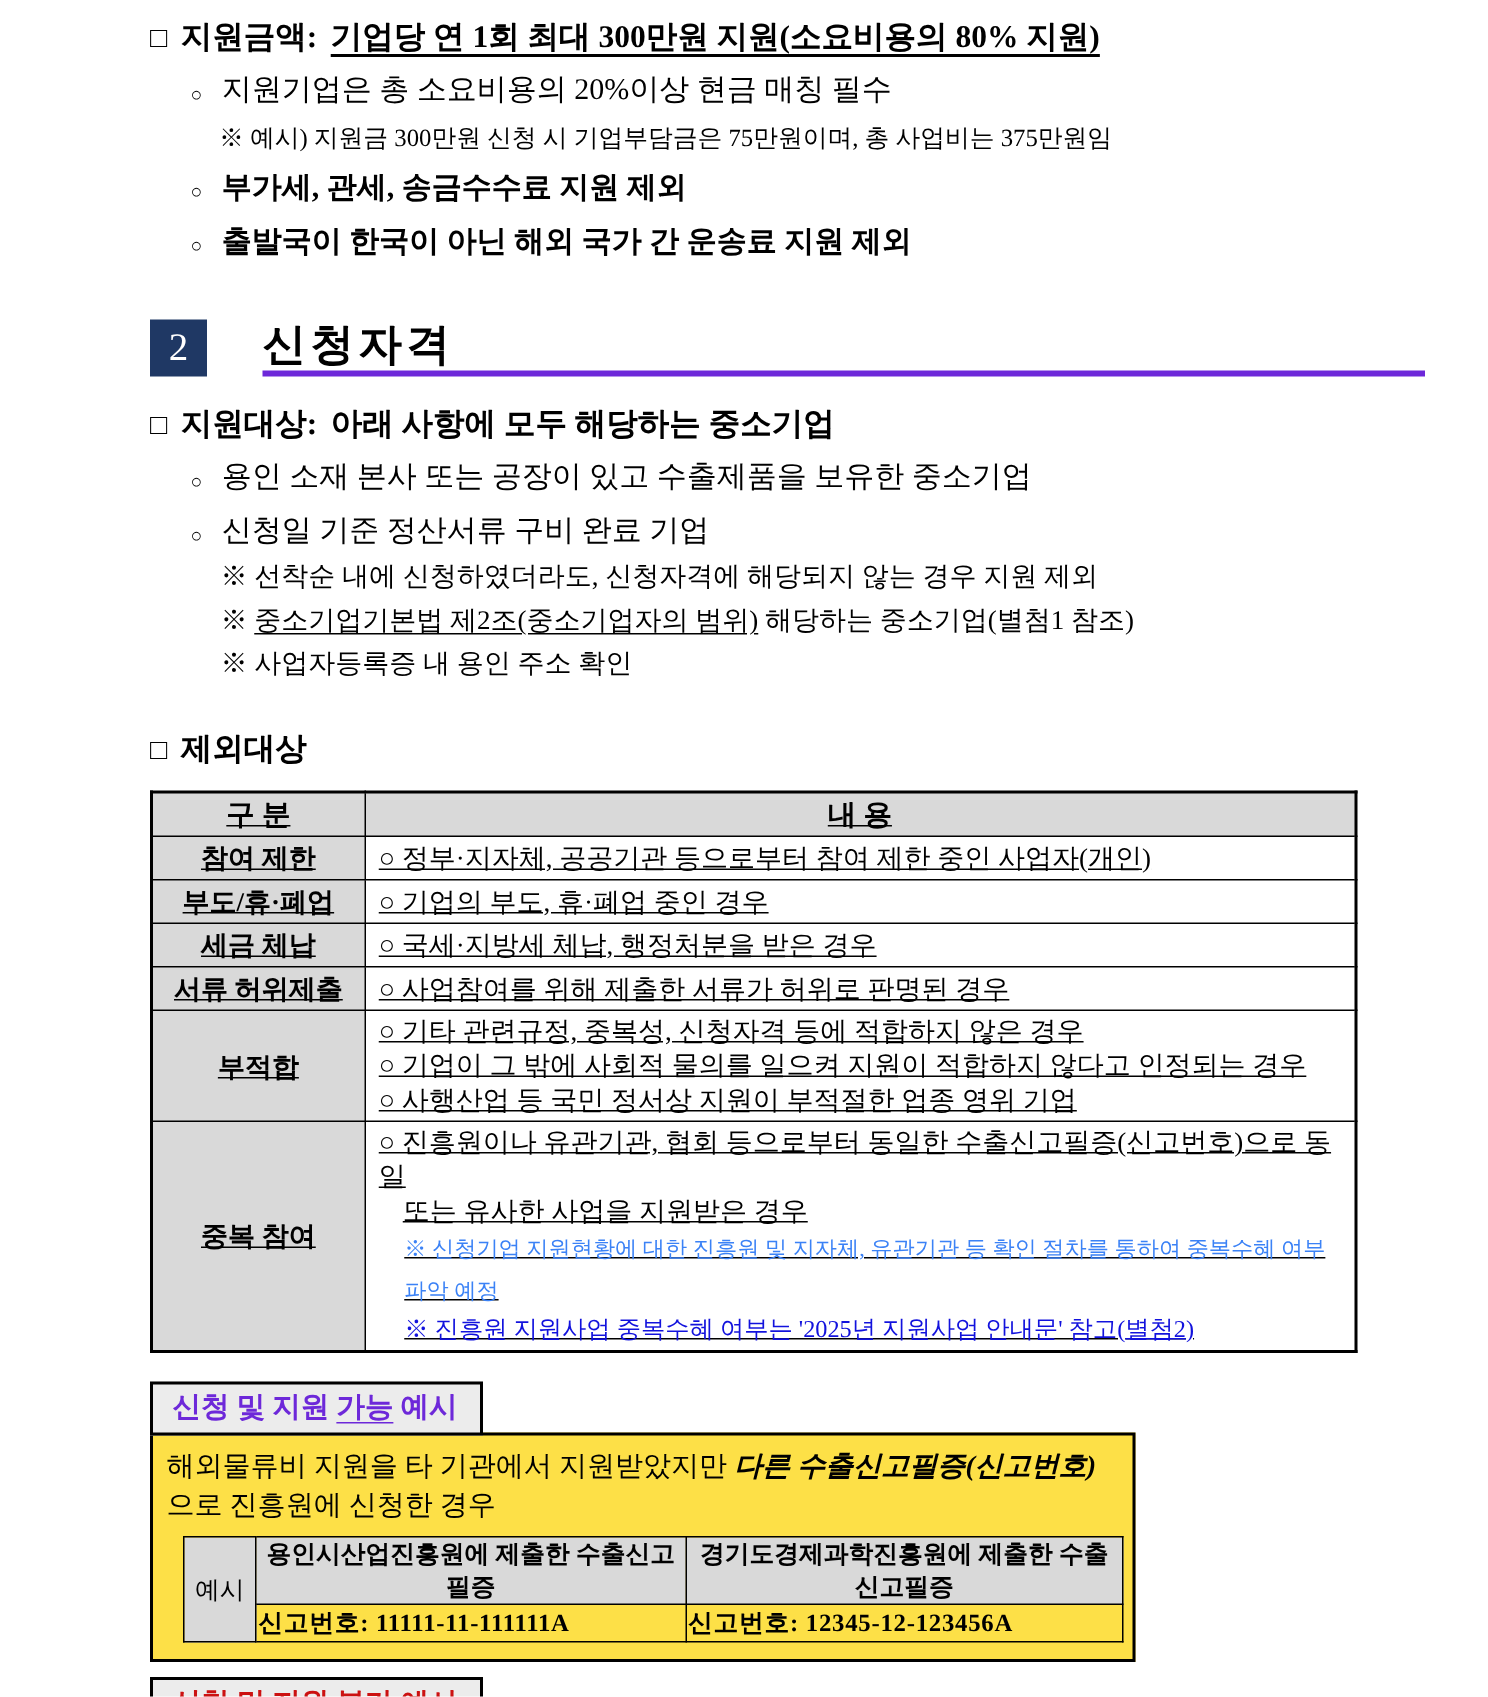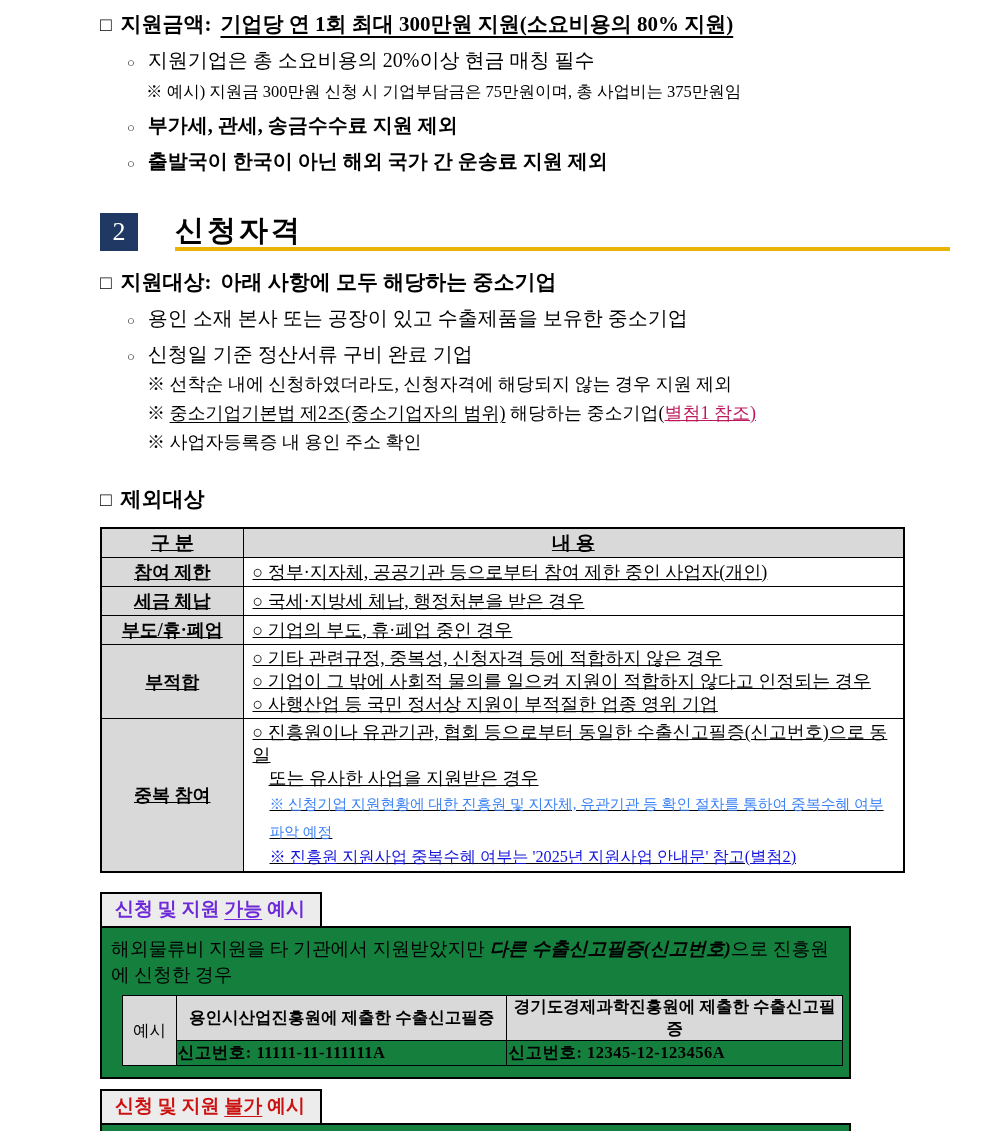--- a/index.html
+++ b/index.html
@@ -19,28 +19,28 @@
   .bullet .o { font-size: 13px; transform: translateY(3px); }
   .bullet.bold { font-weight: bold; }
   .subnote { font-size: 16.5px; line-height: 22px; margin: 7px 0 2px 46px; }
 
   
   .section-head { display: flex; align-items: stretch; margin-top: 38px; }
   .sec-num {
     width: 38px; height: 38px; background: #1F3864; color: #fff; font-size: 26px;
     display: flex; align-items: center; justify-content: center; margin-right: 37px; flex: none;
   }
-  .sec-title-wrap { flex: 1; border-bottom: 4px solid #eab308; display: flex; align-items: flex-end; }
+  .sec-title-wrap { flex: 1; border-bottom: 4px solid #6d28d9; display: flex; align-items: flex-end; }
   .sec-title { font-size: 29px; font-weight: bold; letter-spacing: 3px; line-height: 34px; }
 
   
   .h2 { margin-top: 17px; font-size: 21px; font-weight: bold; display: flex; gap: 9px; align-items: baseline; }
   .note { font-size: 18px; line-height: 26px; margin: 3px 0 0 47px; }
   .u-black { text-decoration: underline; text-underline-offset: 3px; }
-  .link-purple { color: #be185d; text-decoration: underline; }
+  .link-purple { color: #000000; }
 
   
   .main-table { border-collapse: collapse; margin-top: 14px; width: 805px; border: 2px solid #000; text-decoration: underline; }
   .main-table th, .main-table td { border: 1px solid #000; }
   .main-table th { background: #D9D9D9; font-size: 19px; font-weight: bold; height: 27px; padding: 1px 0; }
   .main-table td.cat { background: #D9D9D9; width: 142px; text-align: center; font-weight: bold; font-size: 18px; padding: 2px 1px; }
   .main-table td.cnt { padding: 2px 6px 2px 9px; font-size: 18px; }
   .cnt .line { line-height: 23px; }
   .cnt .cont { padding-left: 16px; }
   .note-red { color: #3b82f6; font-size: 14.8px; line-height: 28px; padding-left: 17px; }
@@ -51,21 +51,21 @@
   .ex-title {
     display: inline-block; border: 2px solid #000; background: #ECECEC;
     padding: 2px 15px 4px 13px; font-size: 19px; font-weight: bold;
     position: relative; z-index: 1; margin-bottom: -2px;
   }
   .ex-title.first { margin-top: 19px; }
   .ex-title.second { margin-top: 10px; }
   .ex-title.pos { color: #6d28d9; }
   .ex-title.neg { color: #CC1111; }
   .ex-title .key { text-decoration: underline; text-underline-offset: 4px; }
-  .ex-box { border: 2px solid #000; width: 751px; padding: 8px 6px 11px 9px; background: #15803d; }
+  .ex-box { border: 2px solid #000; width: 657px; padding: 8px 6px 11px 9px; background: #fde047; }
   .ex-desc { font-size: 18.7px; line-height: 26px; }
   .ex-desc .em { font-weight: bold; font-style: italic; }
   .ex-table { border-collapse: collapse; margin: 7px 0 0 11px; font-size: 16.5px; border: 1px solid #000; }
   .ex-table th, .ex-table td { border: 1px solid #000; }
   .ex-table th { background: #D9D9D9; font-weight: bold; height: 25px; padding: 0 4px; }
   .ex-table td.lbl { background: #D9D9D9; text-align: center; font-size: 16.5px; }
   .ex-table td.val { height: 24px; text-align: left; font-weight: bold; letter-spacing: 0.5px; }
 </style>
 </head>
 <body>
@@ -140,29 +140,35 @@
         </tr>
       </thead>
       <tbody>
         <tr>
           <td class="cat">참여 제한</td>
           <td class="cnt">
             <div class="line">○ 정부·지자체, 공공기관 등으로부터 참여 제한 중인 사업자(개인)</div>
           </td>
         </tr>
         <tr>
+          <td class="cat">부도/휴·폐업</td>
+          <td class="cnt">
+            <div class="line">○ 기업의 부도, 휴·폐업 중인 경우</div>
+          </td>
+        </tr>
+        <tr>
           <td class="cat">세금 체납</td>
           <td class="cnt">
             <div class="line">○ 국세·지방세 체납, 행정처분을 받은 경우</div>
           </td>
         </tr>
         <tr>
-          <td class="cat">부도/휴·폐업</td>
-          <td class="cnt">
-            <div class="line">○ 기업의 부도, 휴·폐업 중인 경우</div>
+          <td class="cat">서류 허위제출</td>
+          <td class="cnt">
+            <div class="line">○ 사업참여를 위해 제출한 서류가 허위로 판명된 경우</div>
           </td>
         </tr>
         <tr>
           <td class="cat">부적합</td>
           <td class="cnt">
             <div class="line">○ 기타 관련규정, 중복성, 신청자격 등에 적합하지 않은 경우</div>
             <div class="line">○ 기업이 그 밖에 사회적 물의를 일으켜 지원이 적합하지 않다고 인정되는 경우</div>
             <div class="line">○ 사행산업 등 국민 정서상 지원이 부적절한 업종 영위 기업</div>
           </td>
         </tr>

